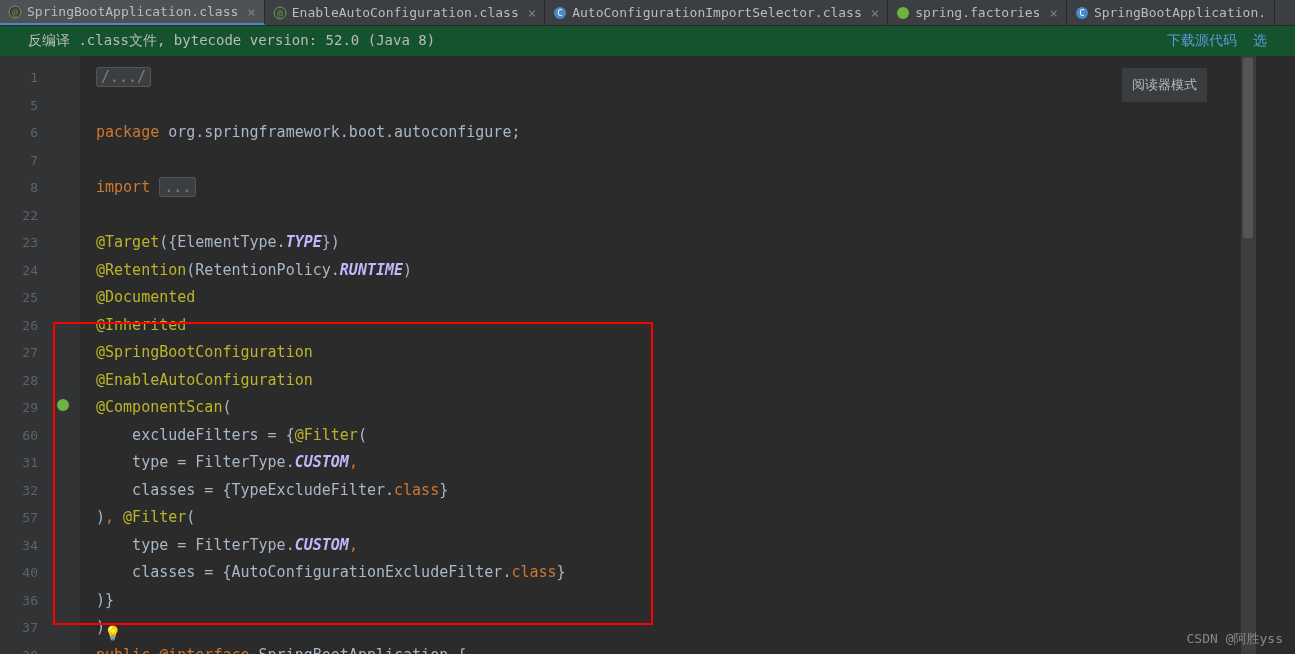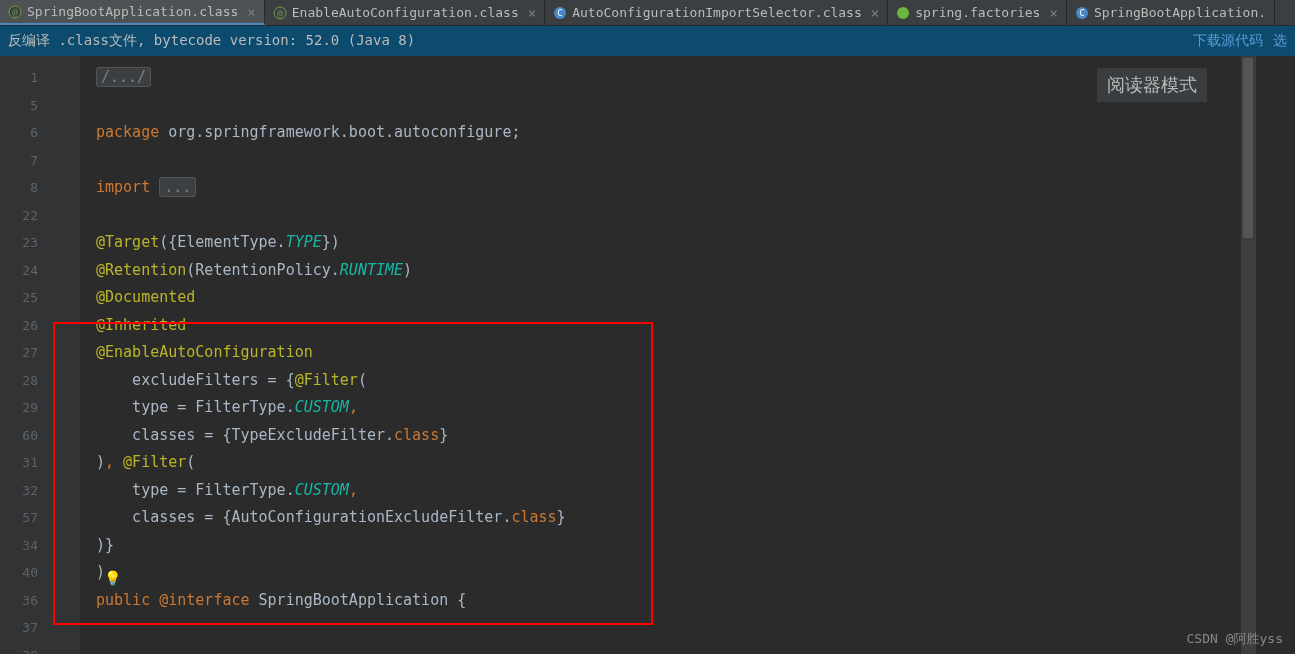--- a/index.html
+++ b/index.html
@@ -43,29 +43,29 @@
     }
     .tab-close {
       color: #808080;
       font-size: 14px;
       margin-left: 4px;
     }
     .info-bar {
       display: flex;
       align-items: center;
       justify-content: space-between;
-      background: #0c4a6e;
+      background: #14532d;
       height: 30px;
-      padding: 0 8px;
+      padding: 0 28px;
       font-size: 14px;
       color: #bbbbbb;
     }
     .info-links {
       display: flex;
-      gap: 10px;
+      gap: 16px;
       align-items: center;
     }
     .info-link {
       color: #5b9bd5;
       cursor: pointer;
     }
     .editor-area {
       display: flex;
       height: calc(100% - 56px);
       position: relative;
@@ -97,21 +97,21 @@
       font-size: 15px;
       line-height: 27.5px;
       position: relative;
     }
     .code-line {
       height: 27.5px;
       white-space: pre;
       padding-left: 16px;
     }
     .c-keyword { color: #cc7832; }
-    .c-type { color: #14b8a6; font-style: italic; }
+    .c-type { color: #c4b5fd; font-style: italic; font-weight: bold; }
     .c-annotation { color: #bbb529; }
     .c-punct { color: #a9b7c6; }
     .c-ident { color: #a9b7c6; }
     .c-const { color: #cc7832; }
     .folded-box {
       background: #3c3f41;
       border: 1px solid #555;
       padding: 0 4px;
       border-radius: 3px;
       color: #808080;
@@ -130,21 +130,21 @@
       background: #2b2b2b;
       border-left: 1px solid #3c3f41;
     }
     .reader-mode {
       position: absolute;
       right: 48px;
       top: 12px;
       background: rgba(60,63,65,0.9);
       color: #bbbbbb;
       padding: 3px 10px;
-      font-size: 18px;
+      font-size: 13px;
       z-index: 5;
     }
     .watermark {
       position: absolute;
       right: 12px;
       bottom: 6px;
       color: #888;
       font-size: 13px;
       z-index: 10;
     }
@@ -266,21 +266,25 @@
     <div class="code-line"><span class="folded-box">/.../</span></div>
     <div class="code-line"></div>
     <div class="code-line"><span class="c-keyword">package</span><span class="c-ident"> org.springframework.boot.autoconfigure</span><span class="c-punct">;</span></div>
     <div class="code-line"></div>
     <div class="code-line"><span class="c-keyword">import</span> <span class="folded-box">...</span></div>
     <div class="code-line"></div>
     <div class="code-line"><span class="c-annotation">@Target</span><span class="c-punct">({ElementType.</span><span class="c-type">TYPE</span><span class="c-punct">})</span></div>
     <div class="code-line"><span class="c-annotation">@Retention</span><span class="c-punct">(RetentionPolicy.</span><span class="c-type">RUNTIME</span><span class="c-punct">)</span></div>
     <div class="code-line"><span class="c-annotation">@Documented</span></div>
     <div class="code-line"><span class="c-annotation">@Inherited</span></div>
+    <div class="code-line"><span class="c-annotation">@SpringBootConfiguration</span></div>
     <div class="code-line"><span class="c-annotation">@EnableAutoConfiguration</span></div>
+    <div class="code-line" style="position:relative"><span class="spring-icon"><svg width="14" height="14" viewBox="0 0 14 14">
+            <circle cx="7" cy="7" r="6" fill="#6db33f"></circle>
+          </svg></span><span class="c-annotation">@ComponentScan</span><span class="c-punct">(</span></div>
     <div class="code-line"><span class="c-ident">    excludeFilters = {</span><span class="c-annotation">@Filter</span><span class="c-punct">(</span></div>
     <div class="code-line"><span class="c-ident">    type = FilterType.</span><span class="c-type">CUSTOM</span><span class="c-const">,</span></div>
     <div class="code-line"><span class="c-ident">    classes = {TypeExcludeFilter.</span><span class="c-keyword">class</span><span class="c-punct">}</span></div>
     <div class="code-line"><span class="c-punct">)</span><span class="c-const">,</span><span class="c-annotation"> @Filter</span><span class="c-punct">(</span></div>
     <div class="code-line"><span class="c-ident">    type = FilterType.</span><span class="c-type">CUSTOM</span><span class="c-const">,</span></div>
     <div class="code-line"><span class="c-ident">    classes = {AutoConfigurationExcludeFilter.</span><span class="c-keyword">class</span><span class="c-punct">}</span></div>
     <div class="code-line"><span class="c-punct">)}</span></div>
     <div class="code-line" style="position:relative"><span class="c-punct">)</span><span class="bulb-icon" style="left:24px;top:6px">💡</span></div>
     <div class="code-line"><span class="c-keyword">public</span><span class="c-keyword"> @interface</span><span class="c-ident"> SpringBootApplication</span><span class="c-punct"> {</span></div>
   </div>

